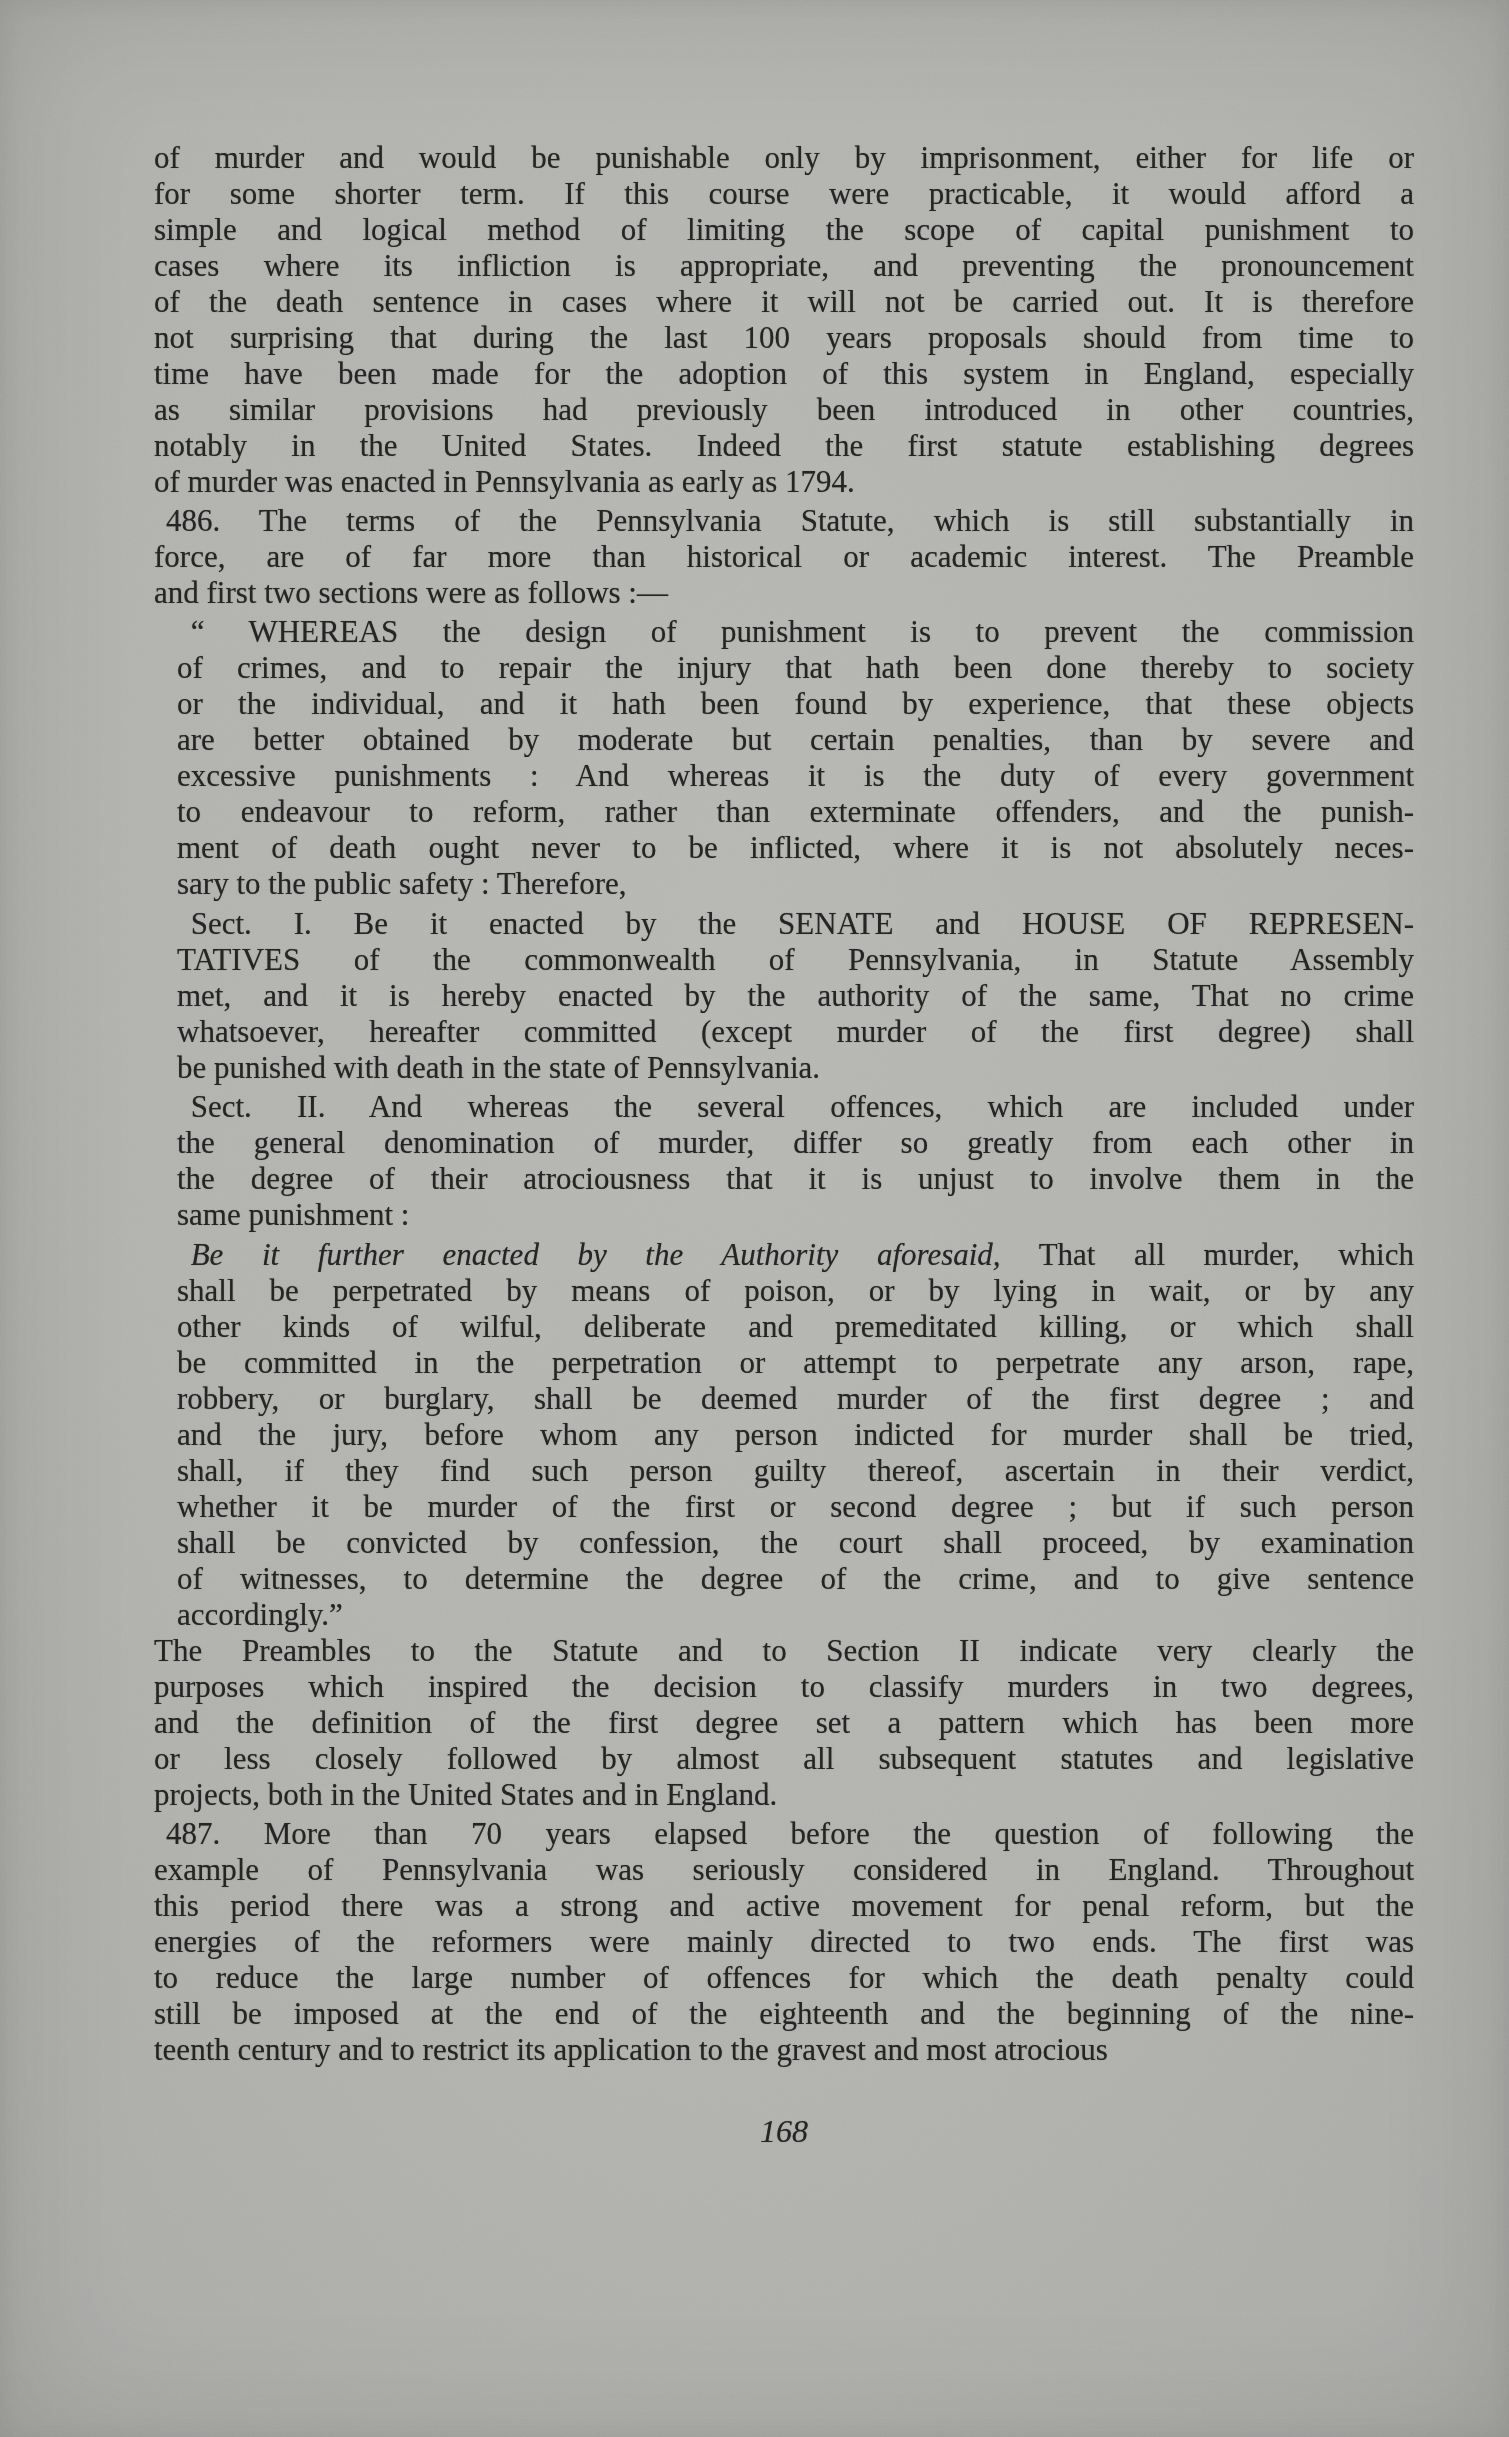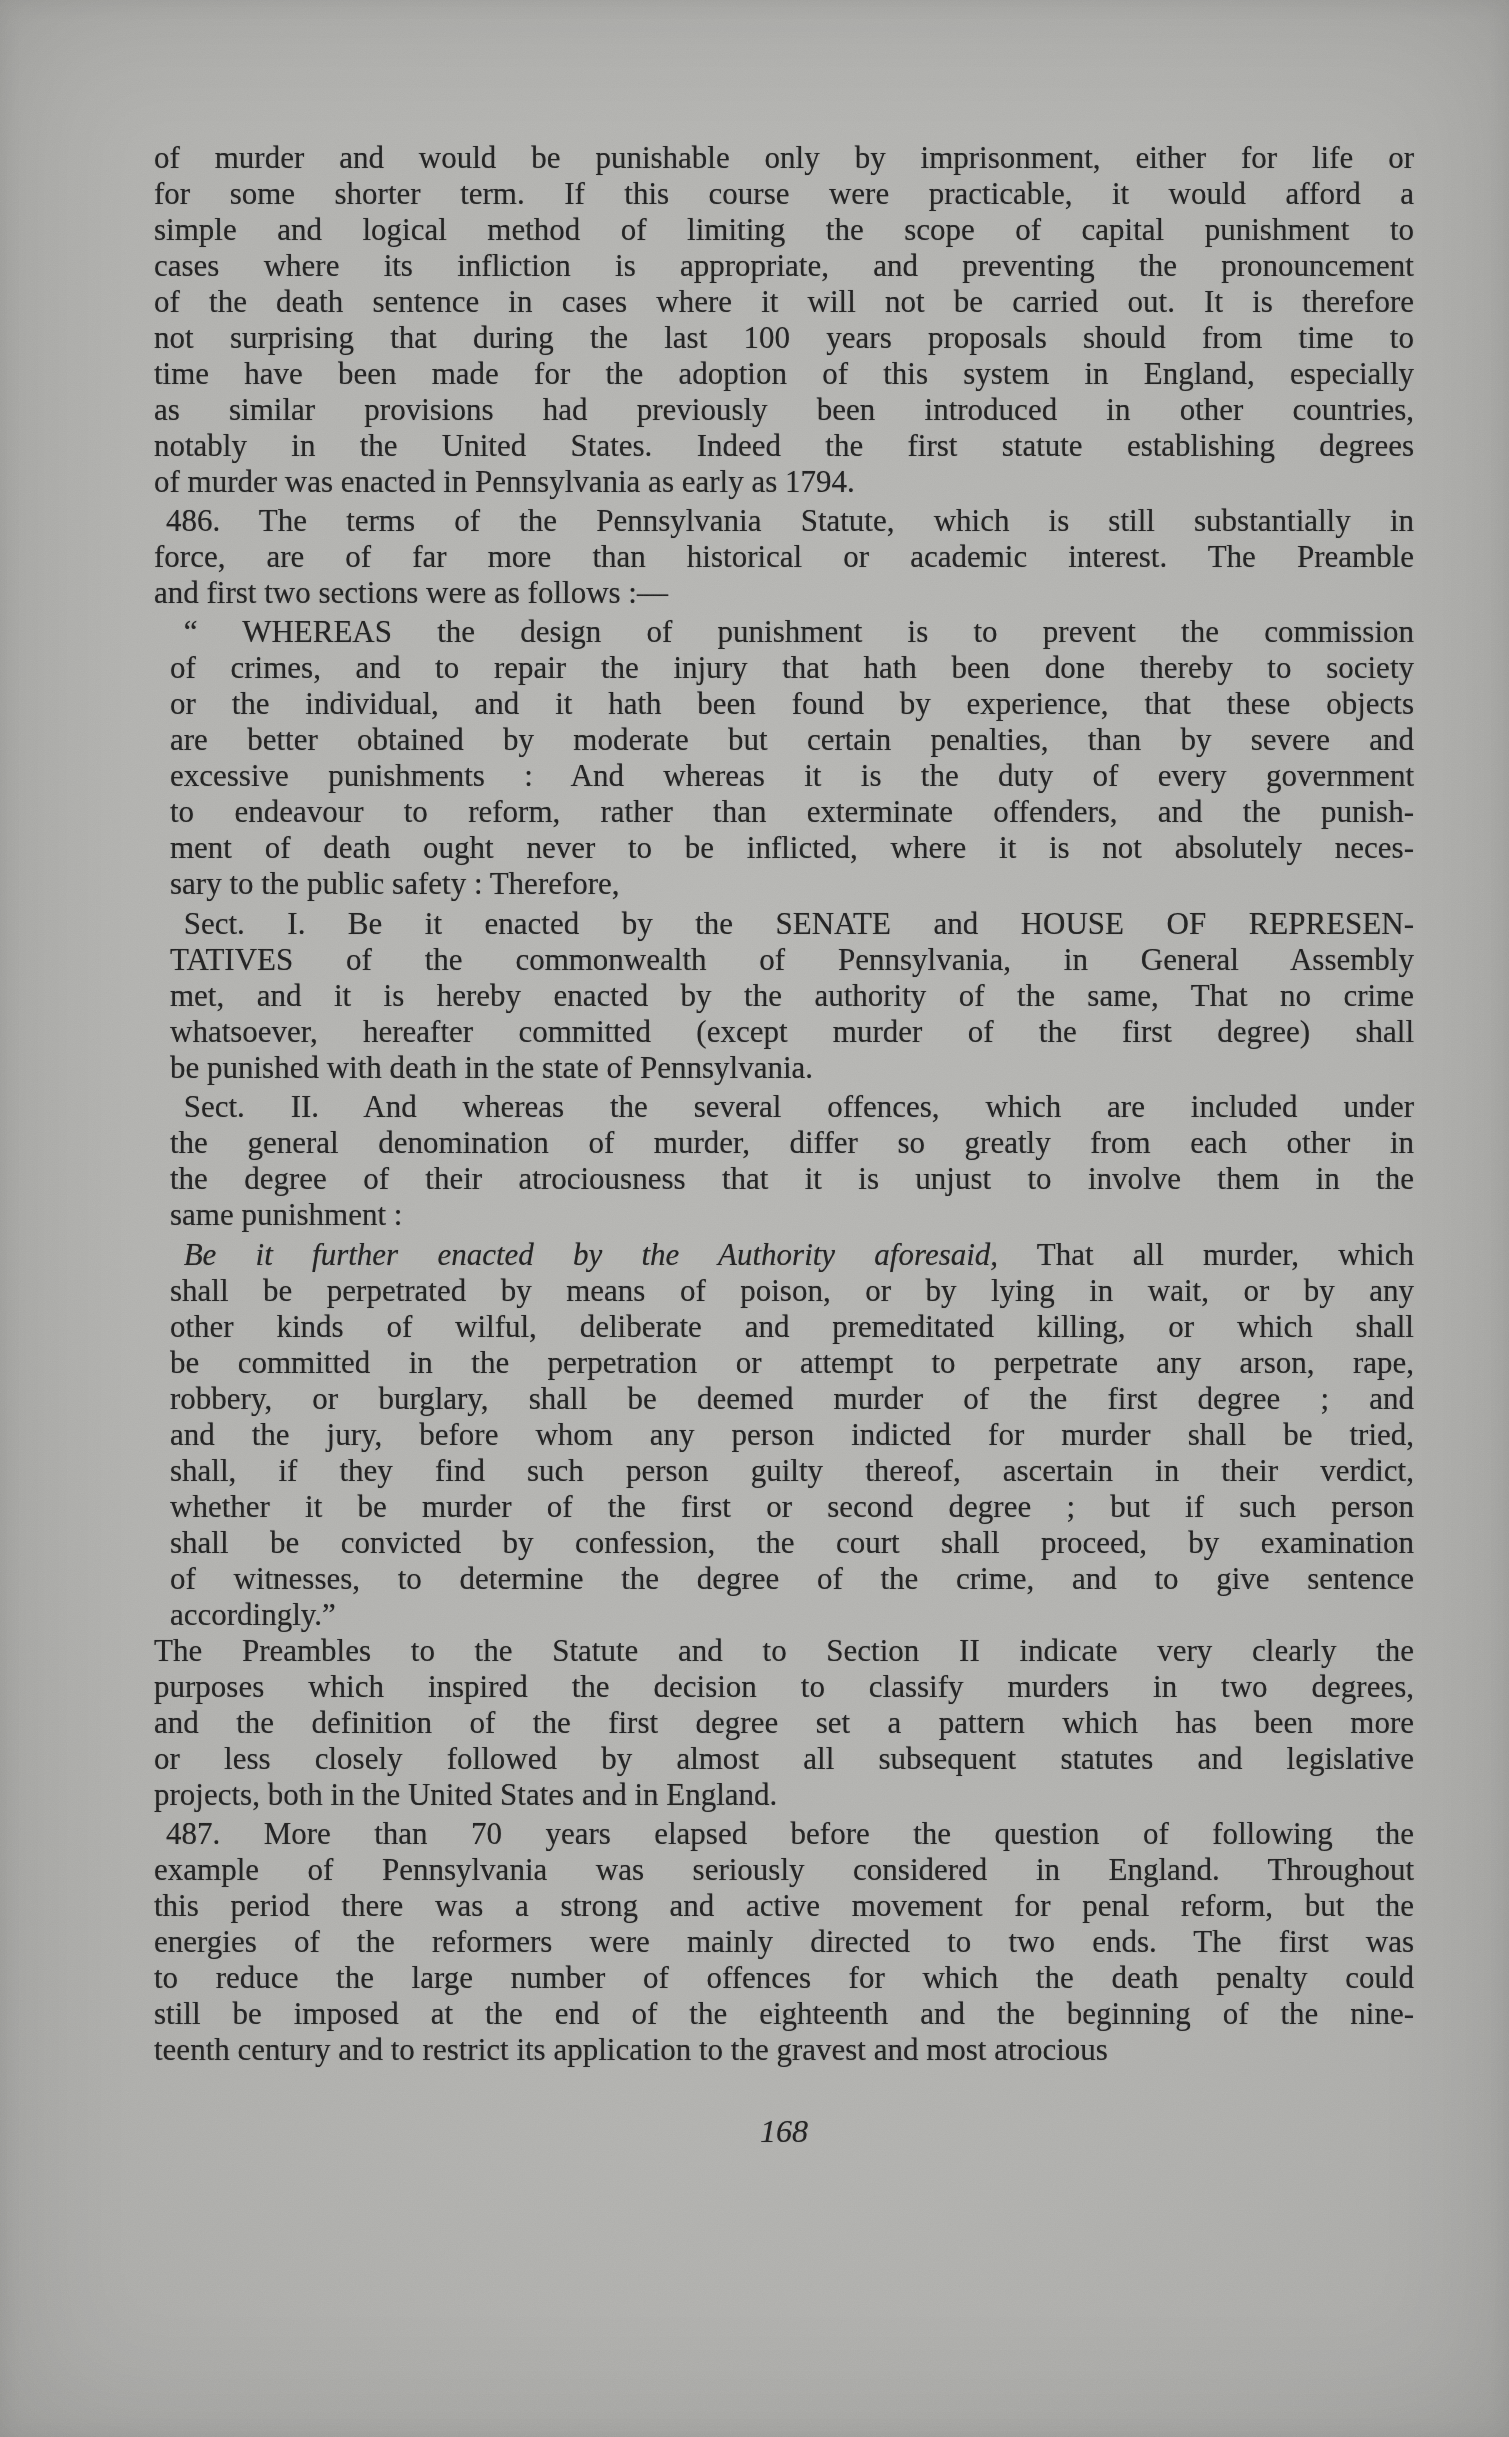--- a/index.html
+++ b/index.html
@@ -33,21 +33,21 @@
     top: 140px;
     width: 1260px;
     font-family: "Liberation Serif", "DejaVu Serif", serif;
     font-size: 31px;
     line-height: 36px;
     color: #1e1e1e;
     text-shadow: 0 0 0.9px rgba(25,25,25,0.55);
   }
   .para { margin: 0; }
   .para.spaced { margin-top: 3px; }
-  .para.quote { margin-left: 16px; margin-top: 3.4px; }
+  .para.quote { margin-left: 23px; margin-top: 3.4px; }
   .line {
     text-align: justify;
     text-align-last: justify;
   }
   .line.last {
     text-align-last: left;
   }
   .para.indent .line:first-child { text-indent: 12px; }
   .para.quote.indent .line:first-child { text-indent: 13.7px; }
   .page-number {
@@ -91,21 +91,21 @@
         <div class="line">of crimes, and to repair the injury that hath been done thereby to society</div>
         <div class="line">or the individual, and it hath been found by experience, that these objects</div>
         <div class="line">are better obtained by moderate but certain penalties, than by severe and</div>
         <div class="line">excessive punishments :  And whereas it is the duty of every government</div>
         <div class="line">to endeavour to reform, rather than exterminate offenders, and the punish-</div>
         <div class="line">ment of death ought never to be inflicted, where it is not absolutely neces-</div>
         <div class="line last">sary to the public safety :  Therefore,</div>
       </div>
       <div class="para quote indent">
         <div class="line">Sect. I.  Be it enacted by the SENATE and HOUSE OF REPRESEN-</div>
-        <div class="line">TATIVES of the commonwealth of Pennsylvania, in General Assembly</div>
+        <div class="line">TATIVES of the commonwealth of Pennsylvania, in Statute Assembly</div>
         <div class="line">met, and it is hereby enacted by the authority of the same, That no crime</div>
         <div class="line">whatsoever, hereafter committed (except murder of the first degree) shall</div>
         <div class="line last">be punished with death in the state of Pennsylvania.</div>
       </div>
       <div class="para quote indent">
         <div class="line">Sect. II.  And whereas the several offences, which are included under</div>
         <div class="line">the general denomination of murder, differ so greatly from each other in</div>
         <div class="line">the degree of their atrociousness that it is unjust to involve them in the</div>
         <div class="line last">same punishment :</div>
       </div>

